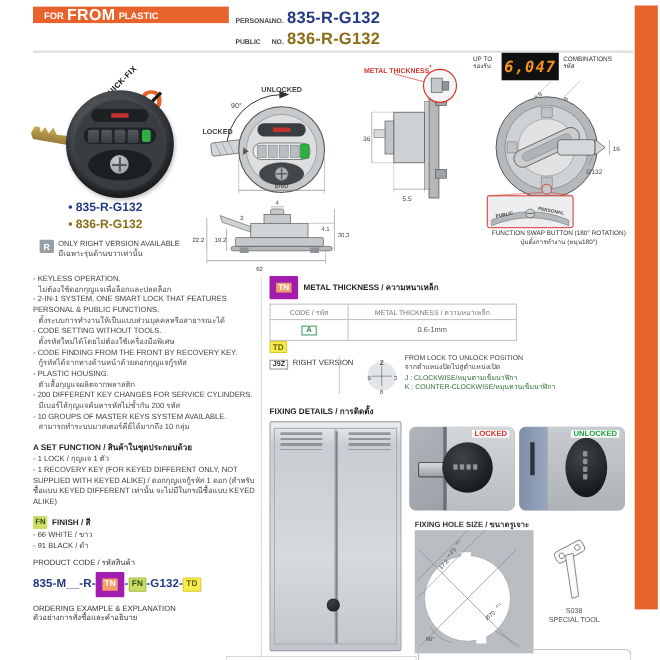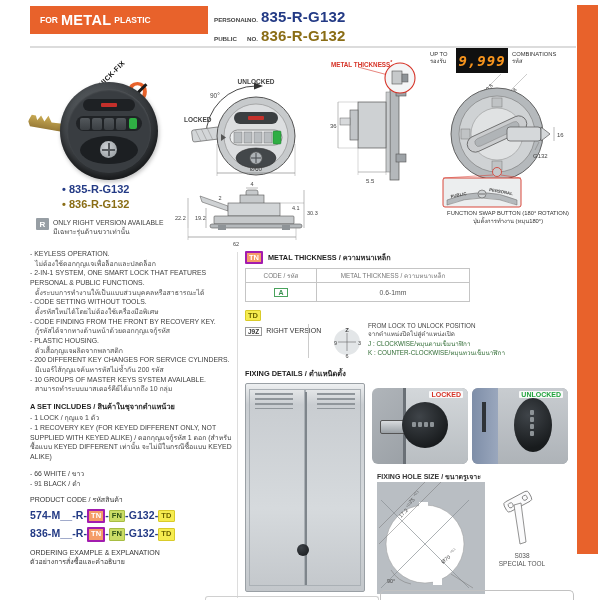--- a/index.html
+++ b/index.html
@@ -1,21 +1,21 @@
 <!DOCTYPE html>
 <html><head>
 <meta charset="utf-8">
 <style>
   html,body{margin:0;padding:0;background:#fff;}
   .page{position:relative;width:600px;height:600px;background:#fff;overflow:hidden;
         font-family:"Liberation Sans",sans-serif;color:#333;}
   .abs{position:absolute;}
   
   .band{background:#E8622B;color:#fff;display:flex;align-items:center;padding-left:10px;box-sizing:border-box;}
-  .band1{left:30px;top:6px;width:178px;height:28px;}
+  .band1{left:30px;top:6px;width:178px;height:15px;}
   .band1 .w1{font-size:8.5px;font-weight:bold;margin-right:3px;}
   .band1 .w2{font-size:14.5px;font-weight:bold;letter-spacing:.3px;margin-right:3px;}
   .band1 .w3{font-size:8.5px;font-weight:bold;}
   .band2{left:30px;top:27px;width:178px;height:18px;flex-direction:column;align-items:flex-start;justify-content:center;line-height:1;}
   .band2 .l1{font-size:8.3px;font-weight:bold;}
   .band2 .l2{font-size:4.8px;}
   .pn-row{display:flex;align-items:baseline;}
   .pn-lab{font-size:6.2px;font-weight:bold;color:#444;width:33px;}
   .pn-no{font-size:6.2px;font-weight:bold;color:#444;margin-right:3px;}
   .pn-code{font-size:15px;font-weight:bold;letter-spacing:.2px;}
@@ -61,21 +61,21 @@
   
   .leftcol{left:30px;top:249px;width:206px;font-size:6.9px;line-height:1.4;color:#3d3d3d;}
   .sec-title{font-size:7.4px;font-weight:bold;color:#1e1e1e;margin-bottom:1px;}
   .li:before{content:"- ";}
   .li{color:#3d3d3d;}
   .li-th{padding-left:5px;color:#4a4a4a;}
   .gap6{height:6px;}.gap8{height:8px;}
   .finrow{display:flex;align-items:center;gap:4px;margin-bottom:1px;}
   .fnbadge{background:#CBDD66;color:#2d5016;font-size:7px;font-weight:bold;padding:1px 2px;border-radius:1px;}
   .badge{display:inline-block;font-size:7.5px;font-weight:bold;padding:0px 2px;border-radius:1px;vertical-align:1px;}
-  .b-tn{background:#F59D68;color:#fff;border:2px solid #a21caf;}
+  .b-tn{background:#F59D68;color:#fff;border:6px solid #a21caf;}
   .b-fn{background:#CBDD66;color:#2d5016;border:1px solid #a7bd42;}
   .b-td{background:#F6EC4F;color:#6b6300;border:1px solid #d9cb2a;}
   .pcode-row{font-size:10.5px;font-weight:bold;color:#233A85;margin-top:3px;letter-spacing:.1px;}
   .ord{font-size:7px;color:#333;line-height:1.35;}
   
   .vdivider{left:237px;top:252px;width:1px;height:346px;background:#ddd;}
   .secthead{display:flex;align-items:center;gap:5px;}
   .secthead .t{font-size:7.3px;font-weight:bold;color:#1e1e1e;}
   .tn-table{border-collapse:collapse;margin-top:4px;font-size:6.3px;color:#777;}
   .tn-table th,.tn-table td{border:1px solid #c5c5c5;text-align:center;font-weight:normal;}
@@ -115,40 +115,40 @@
 </style>
 </head>
 <body>
 
 <div class="page">
 
   <div class="abs sidebar"></div>
 
   <div class="abs band band1">
     <span class="w1">FOR</span>
-    <span class="w2">METAL</span>
+    <span class="w2">FROM</span>
     <span class="w3">PLASTIC</span>
   </div>
   <div class="abs pn-row" style="left:214px;top:8px;">
     <span class="pn-lab">PERSONAL</span>
     <span class="pn-no">NO.</span>
     <span class="pn-code navy">835-R-G132</span>
   </div>
   <div class="abs pn-row" style="left:214px;top:27px;">
     <span class="pn-lab">PUBLIC</span>
     <span class="pn-no">NO.</span>
     <span class="pn-code brown">836-R-G132</span>
   </div>
   <div class="abs hrule"></div>
 
   <div class="abs tinytxt" style="left:430px;top:51px;">
     <div>UP TO</div>
     <div>รองรับ</div>
   </div>
-  <div class="abs digi">9,999</div>
+  <div class="abs digi">6,047</div>
   <div class="abs tinytxt" style="left:512px;top:51px;">
     <div>COMBINATIONS</div>
     <div>รหัส</div>
   </div>
 
   <div class="abs qf">
     <span class="qf-label">QUICK-FIX</span>
     <span class="qf-q">Q</span>
     <span class="qf-slash"></span>
   </div>
@@ -363,35 +363,36 @@
     <div>
         <div class="li">200 DIFFERENT KEY CHANGES FOR SERVICE CYLINDERS.</div>
         <div class="li-th">มีเบอร์ไส้กุญแจค้นหารหัสไม่ซ้ำกัน 200 รหัส</div>
       </div>
     <div>
         <div class="li">10 GROUPS OF MASTER KEYS SYSTEM AVAILABLE.</div>
         <div class="li-th">สามารถทำระบบมาสเตอร์คีย์ได้มากถึง 10 กลุ่ม</div>
       </div>
 
     <div class="gap8"></div>
-    <div class="sec-title">A SET INCLUDES / สินค้าในชุจากตำแหน้วย</div>
+    <div class="sec-title">A SET FUNCTION / สินค้าในชุดประกอบด้วย</div>
     <div class="li">1 LOCK / กุญแจ 1 ตัว</div>
     <div class="li">1 RECOVERY KEY (FOR KEYED DIFFERENT ONLY, NOT SUPPLIED WITH KEYED ALIKE) / ดอกกุญแจกู้รหัส 1 ดอก (สำหรับซื้อแบบ KEYED DIFFERENT เท่านั้น จะไม่มีในกรณีซื้อแบบ KEYED ALIKE)</div>
 
     <div class="gap8"></div>
+    <div class="finrow">
+      <span class="fnbadge">FN</span>
+      <span class="sec-title" style="margin:0;">FINISH / สี</span>
+    </div>
     <div class="li">66 WHITE / ขาว</div>
     <div class="li">91 BLACK / ดำ</div>
 
     <div class="gap6"></div>
     <div style="font-size:7px;color:#333;">PRODUCT CODE / รหัสสินค้า</div>
     <div class="pcode-row">
-      <span>574-M__-R-</span><span class="badge b-tn">TN</span><span>-</span><span class="badge b-fn">FN</span><span>-G132-</span><span class="badge b-td">TD</span>
-    </div>
-    <div class="pcode-row">
-      <span>836-M__-R-</span><span class="badge b-tn">TN</span><span>-</span><span class="badge b-fn">FN</span><span>-G132-</span><span class="badge b-td">TD</span>
+      <span>835-M__-R-</span><span class="badge b-tn">TN</span><span>-</span><span class="badge b-fn">FN</span><span>-G132-</span><span class="badge b-td">TD</span>
     </div>
 
     <div class="gap6"></div>
     <div class="ord">
       <div>ORDERING EXAMPLE &amp; EXPLANATION</div>
       <div>ตัวอย่างการสั่งซื้อและคำอธิบาย</div>
     </div>
   </div>
 
   <div class="abs" style="left:245px;top:251px;">
@@ -432,21 +433,21 @@
     <text x="28" y="20" font-size="5.5">3</text>
     <text x="17" y="33" font-size="5.5" text-anchor="middle">6</text>
   </svg>
   <div class="abs tdtxt" style="left:368px;top:322px;width:205px;">
     <div>FROM LOCK TO UNLOCK POSITION</div>
     <div>จากตำแหน่งปิดไปสู่ตำแหน่งเปิด</div>
     <div class="jk" style="margin-top:2px;">J : CLOCKWISE/หมุนตามเข็มนาฬิกา</div>
     <div class="jk">K : COUNTER-CLOCKWISE/หมุนทวนเข็มนาฬิกา</div>
   </div>
 
-  <div class="abs sec-title" style="left:245px;top:367px;">FIXING DETAILS / ตำแหนิดตั้ง</div>
+  <div class="abs sec-title" style="left:245px;top:367px;">FIXING DETAILS / การติดตั้ง</div>
 
   <div class="abs cab">
     <div class="cab-door" style="left:3px;right:50%;"></div>
     <div class="cab-door" style="left:50%;right:3px;"></div>
     <div class="cab-split"></div>
     <div class="vent" style="left:9px;"></div>
     <div class="vent" style="right:9px;"></div>
     <div class="cab-knob"></div>
   </div>
 

